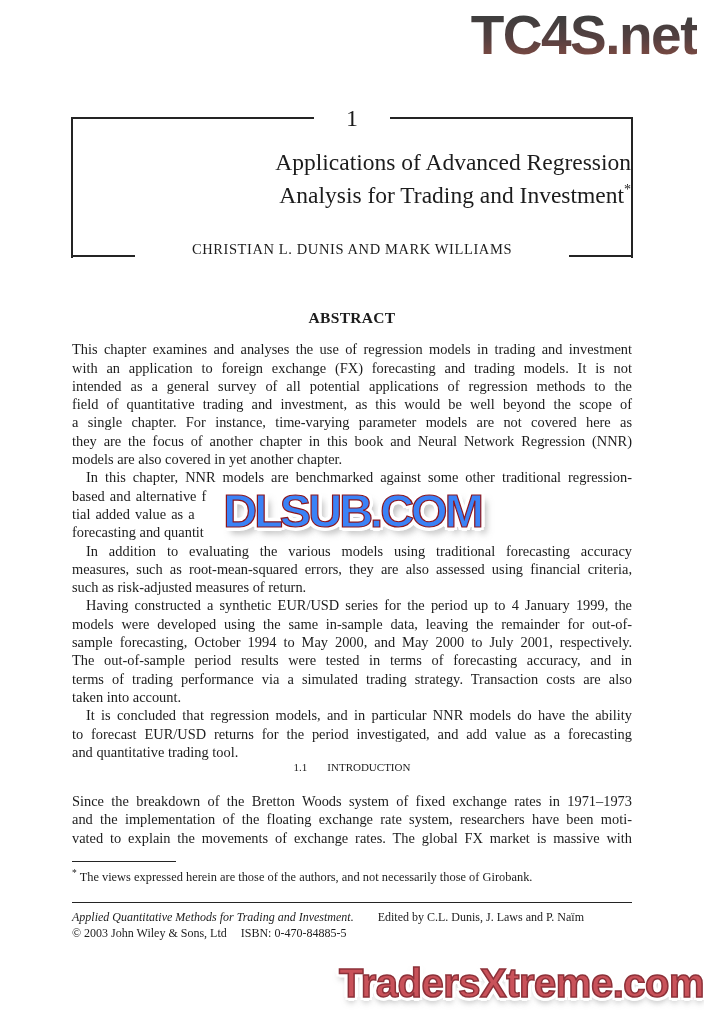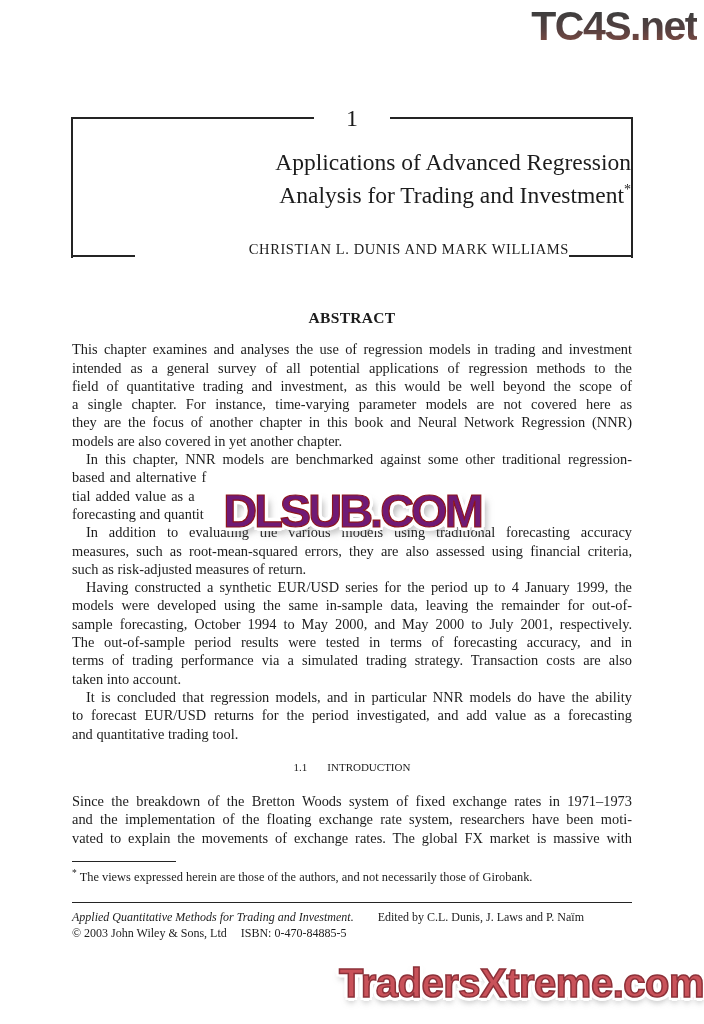--- a/index.html
+++ b/index.html
@@ -6,21 +6,21 @@
   .page {
     position:relative; width:704px; height:1024px; margin:0 auto;
     background:#ffffff; overflow:hidden;
     font-family:"Liberation Serif","DejaVu Serif",serif; color:#1c1c1c;
   }
 
   
   .wm { white-space:nowrap; z-index:6; }
   .wm-top {
     position:absolute; top:3px; right:7px;
-    font-family:"Liberation Sans",sans-serif; font-weight:bold; font-size:41px;
+    font-family:"Liberation Sans",sans-serif; font-weight:bold; font-size:55px;
     letter-spacing:-1.5px;
     background:linear-gradient(to bottom,#3e3e3e 20%,#544040 55%,#7c4a42 85%);
     -webkit-background-clip:text; background-clip:text; color:transparent;
   }
   .wm-mid {
     position:absolute; top:483px; left:50%; transform:translateX(-50%);
     font-family:"Liberation Sans",sans-serif; font-weight:bold; font-size:47px;
     letter-spacing:-3px; color:#ce2127; -webkit-text-stroke:1.2px #8e151b;
     text-shadow:-3px -3px 0 #fff,3px -3px 0 #fff,-3px 3px 0 #fff,3px 3px 0 #fff,
       -4px 0 0 #fff,4px 0 0 #fff,0 -4px 0 #fff,0 4px 0 #fff,
@@ -46,21 +46,21 @@
   }
   .seg { flex:1; border-top:2px solid #242424; }
   .chapnum { padding:0 32px; font-size:24px; }
   .title { margin-top:31px; text-align:right; font-size:23.5px; line-height:27px; }
   .title sup { font-size:14px; }
   .boxbottom {
     position:absolute; left:-2px; right:-2px; bottom:-1px; height:20px;
     display:flex; align-items:flex-end;
   }
   .seg2 { width:64px; border-top:2px solid #242424; margin-bottom:2px; }
-  .authors { flex:1; text-align:right; font-size:14.5px; letter-spacing:0.6px; line-height:20px; }
+  .authors { flex:1; text-align:center; font-size:14.5px; letter-spacing:0.6px; line-height:20px; }
 
   
   .abstract { position:absolute; left:72px; top:309px; width:560px; font-size:14.4px; line-height:18.3px; }
   .abshead { text-align:center; font-weight:bold; font-size:15.5px; letter-spacing:0.3px; margin-bottom:13px; }
   .jline { text-align:justify; text-align-last:justify; }
   .lastline { text-align:left; }
   .indent { text-indent:14px; }
   .split-line { display:flex; justify-content:space-between;flex-direction:column; }
   .split-line span { word-spacing:1.5px; }
 
@@ -101,20 +101,21 @@
       <div class="authors">CHRISTIAN L. DUNIS AND MARK WILLIAMS</div>
       <div class="seg2"></div>
     </div>
   </div>
 
   <div class="abstract">
     <div class="abshead">ABSTRACT</div>
     <div id="abstract-paras">
         <div>
           <div class="jline">This chapter examines and analyses the use of regression models in trading and investment</div>
+          <div class="jline">with an application to foreign exchange (FX) forecasting and trading models. It is not</div>
           <div class="jline">intended as a general survey of all potential applications of regression methods to the</div>
           <div class="jline">field of quantitative trading and investment, as this would be well beyond the scope of</div>
           <div class="jline">a single chapter. For instance, time-varying parameter models are not covered here as</div>
           <div class="jline">they are the focus of another chapter in this book and Neural Network Regression (NNR)</div>
           <div class="lastline">models are also covered in yet another chapter.</div>
         </div>
         <div>
           <div class="jline indent">In this chapter, NNR models are benchmarked against some other traditional regression-</div>
           <div class="split-line">
             <span>based and alternative f</span>
@@ -136,21 +137,21 @@
           <div class="lastline">taken into account.</div>
         </div>
         <div>
           <div class="jline indent">It is concluded that regression models, and in particular NNR models do have the ability</div>
           <div class="jline">to forecast EUR/USD returns for the period investigated, and add value as a forecasting</div>
           <div class="lastline">and quantitative trading tool.</div>
         </div>
       </div>
   </div>
 
-  <div class="wm wm-mid" style="color: #701a75;">DLSUB.COM</div>
+  <div class="wm wm-mid" style="color: #3b82f6;">DLSUB.COM</div>
 
   <div class="sechead">
     <span class="secnum">1.1</span><span>INTRODUCTION</span>
   </div>
 
   <div class="introp" id="intro-para">
       <div>
         <div class="jline">Since the breakdown of the Bretton Woods system of fixed exchange rates in 1971–1973</div>
         <div class="jline">and the implementation of the floating exchange rate system, researchers have been moti-</div>
         <div class="jline">vated to explain the movements of exchange rates. The global FX market is massive with</div>

